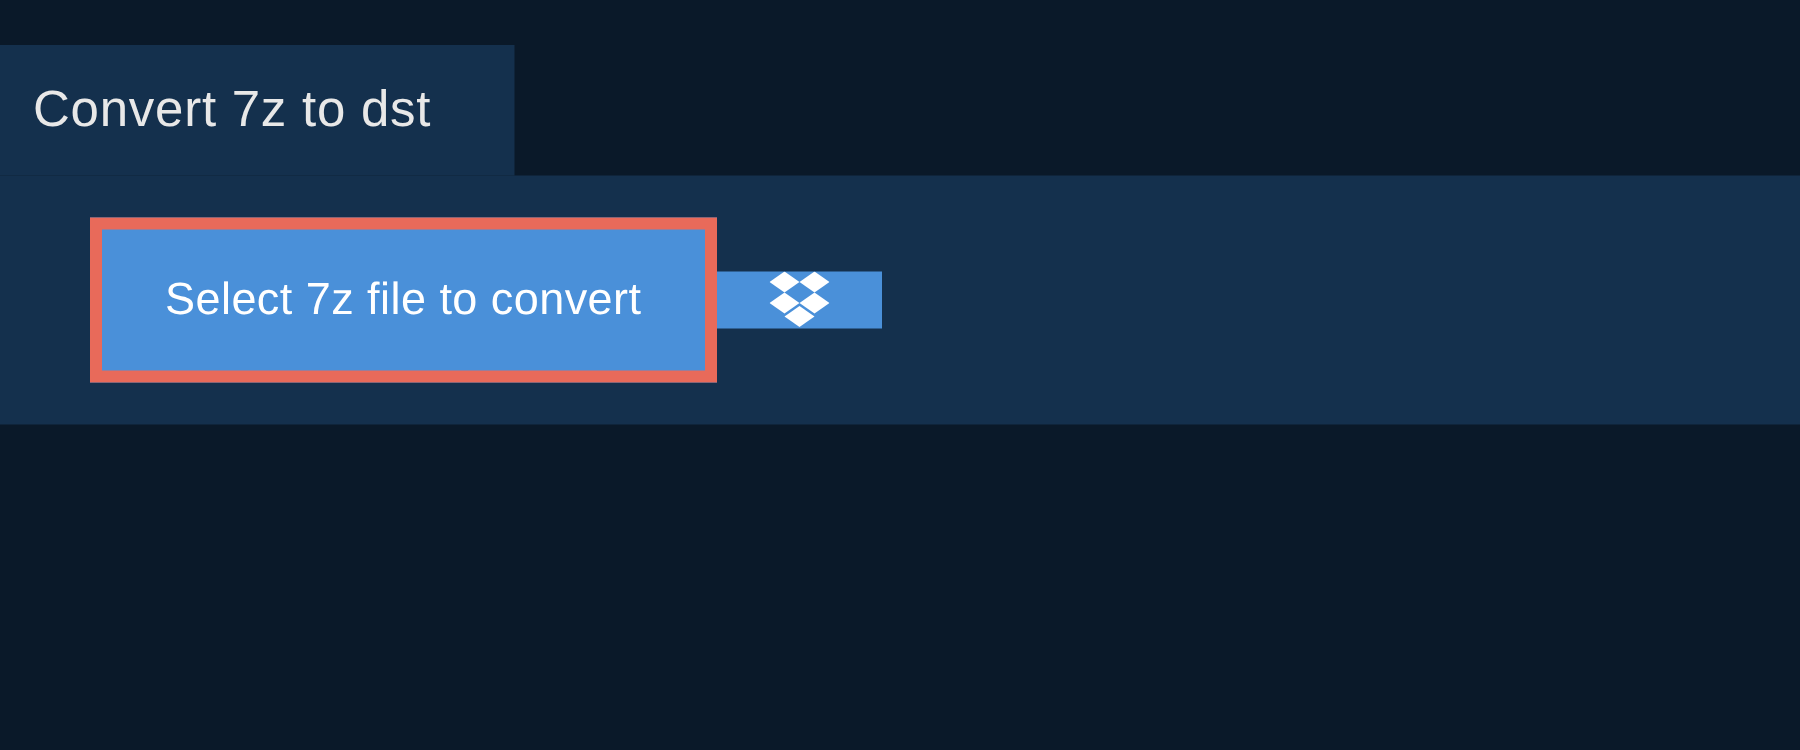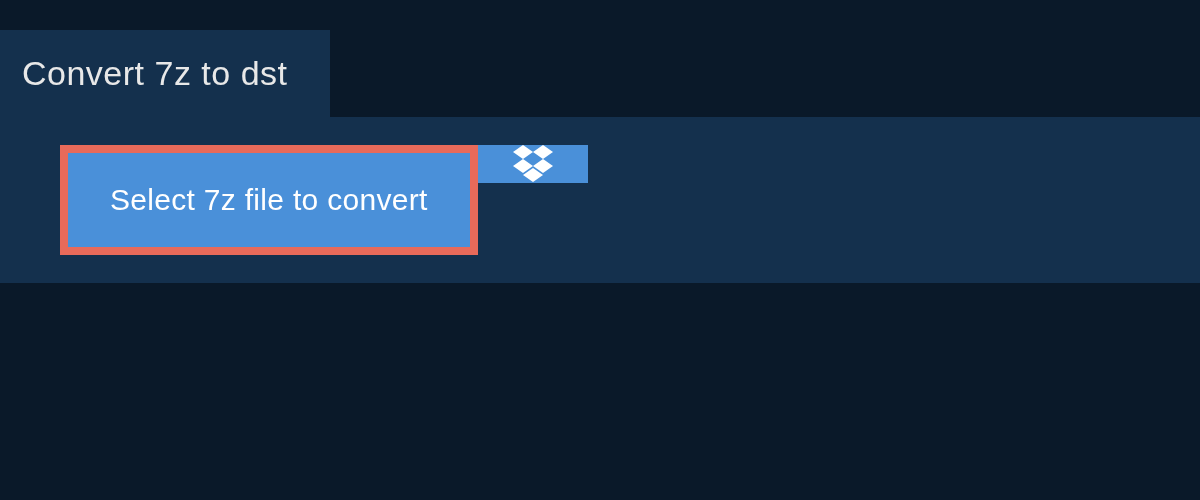--- a/index.html
+++ b/index.html
@@ -13,34 +13,34 @@
       background-color: #0a1929;
       font-family: -apple-system, BlinkMacSystemFont, "Segoe UI", Arial, sans-serif;
       overflow: hidden;
     }
     .tab-header {
       display: inline-block;
       background-color: #14304d;
       color: #e8e8e8;
       font-size: 34px;
       font-weight: 300;
-      padding: 24px 42px 24px 22px;
+      padding: 24px 55px 24px 22px;
       margin-top: 30px;
       margin-left: 0;
       letter-spacing: 0.5px;
     }
     .main-panel {
       background-color: #14304d;
       width: 100%;
       padding: 28px 36px;
       margin-top: 0;
     }
     .button-row {
       display: flex;
-      align-items: flex-start;
+      align-items: center;
       padding-left: 24px;
     }
     .select-button {
       background-color: #4a90d9;
       color: #ffffff;
       font-size: 30px;
       font-weight: 300;
       padding: 30px 42px;
       border: 8px solid #e86a5a;
       cursor: pointer;

